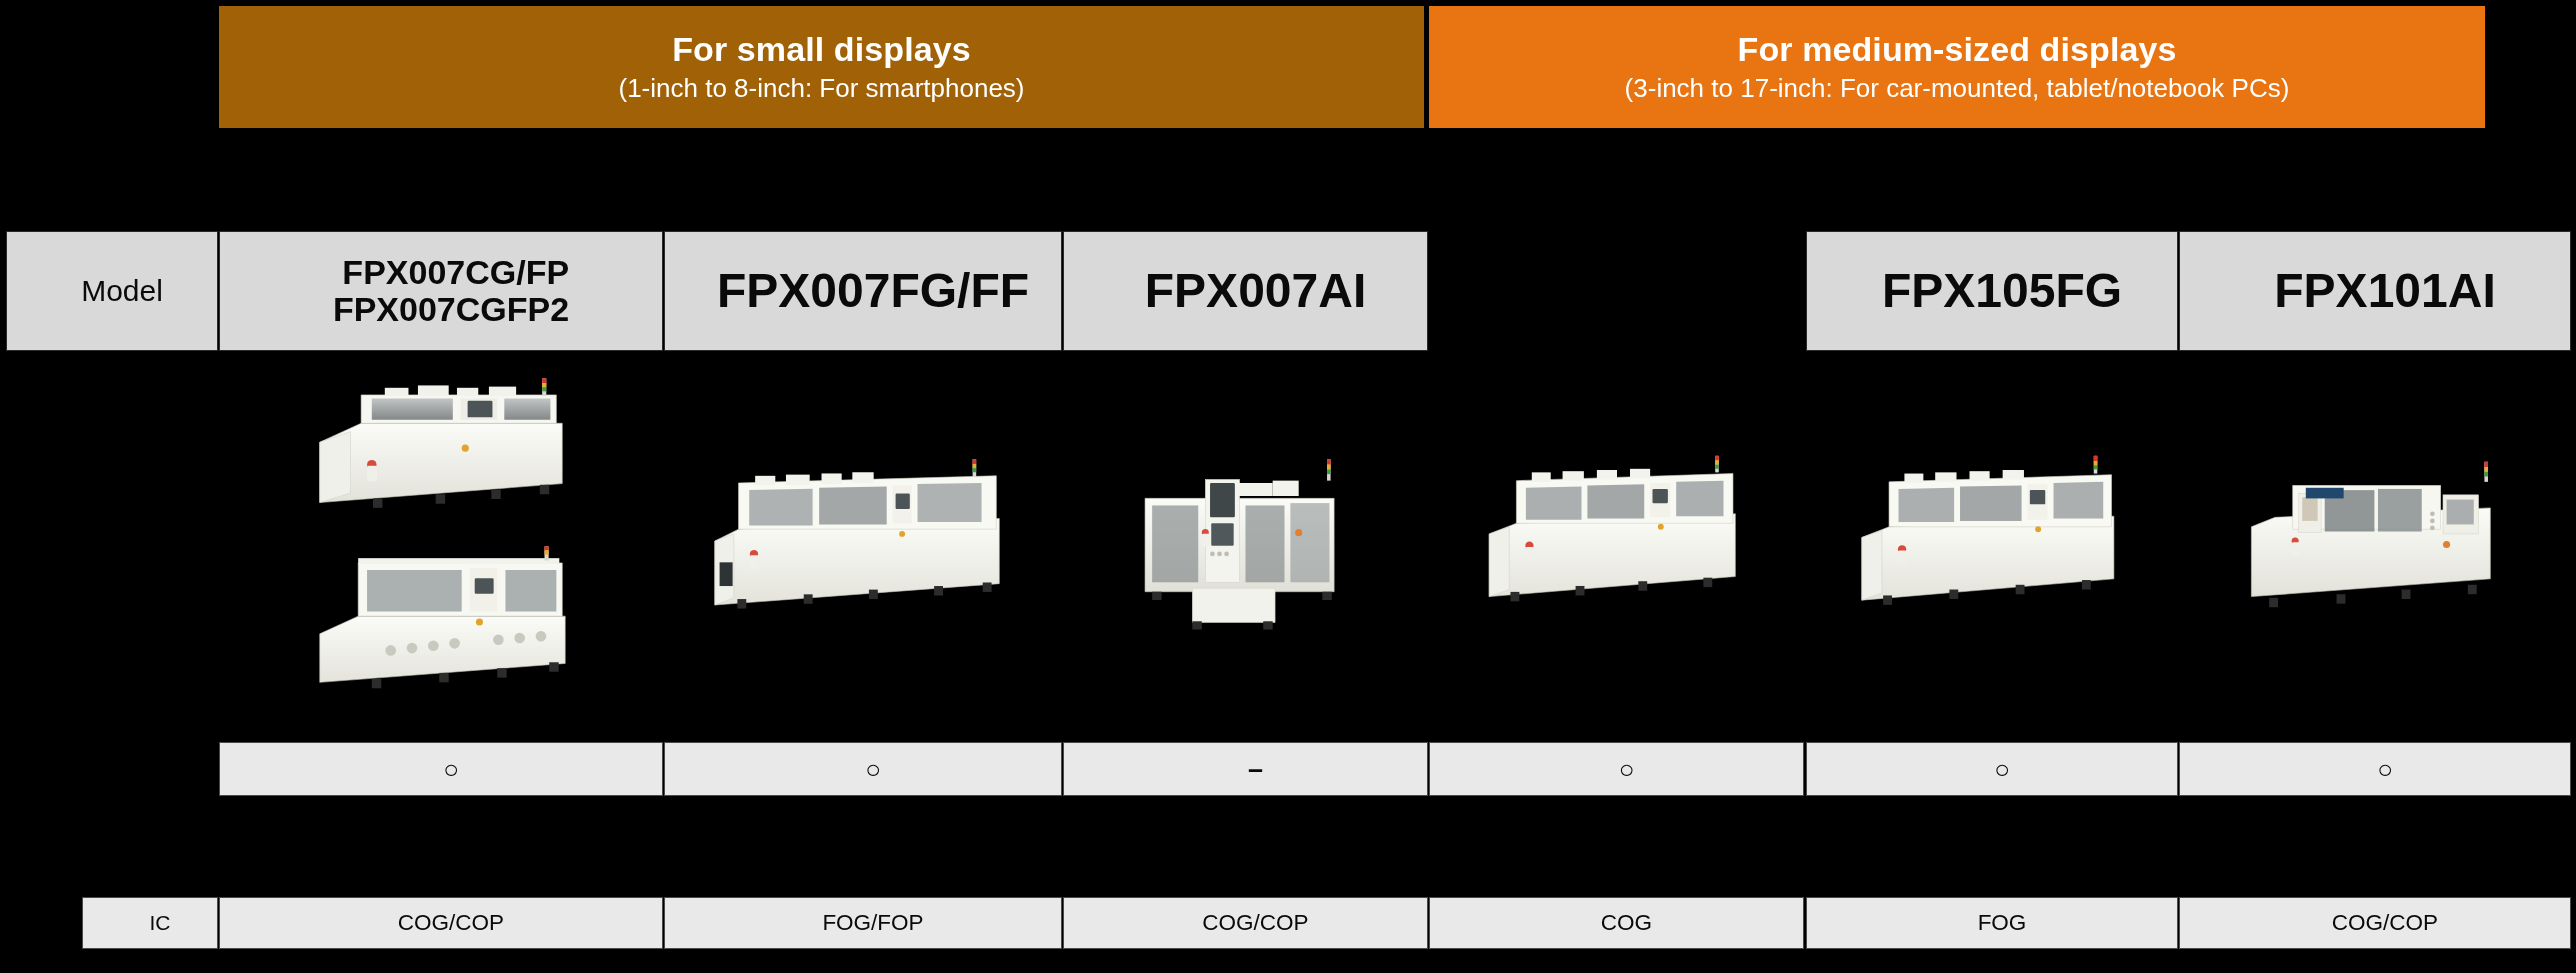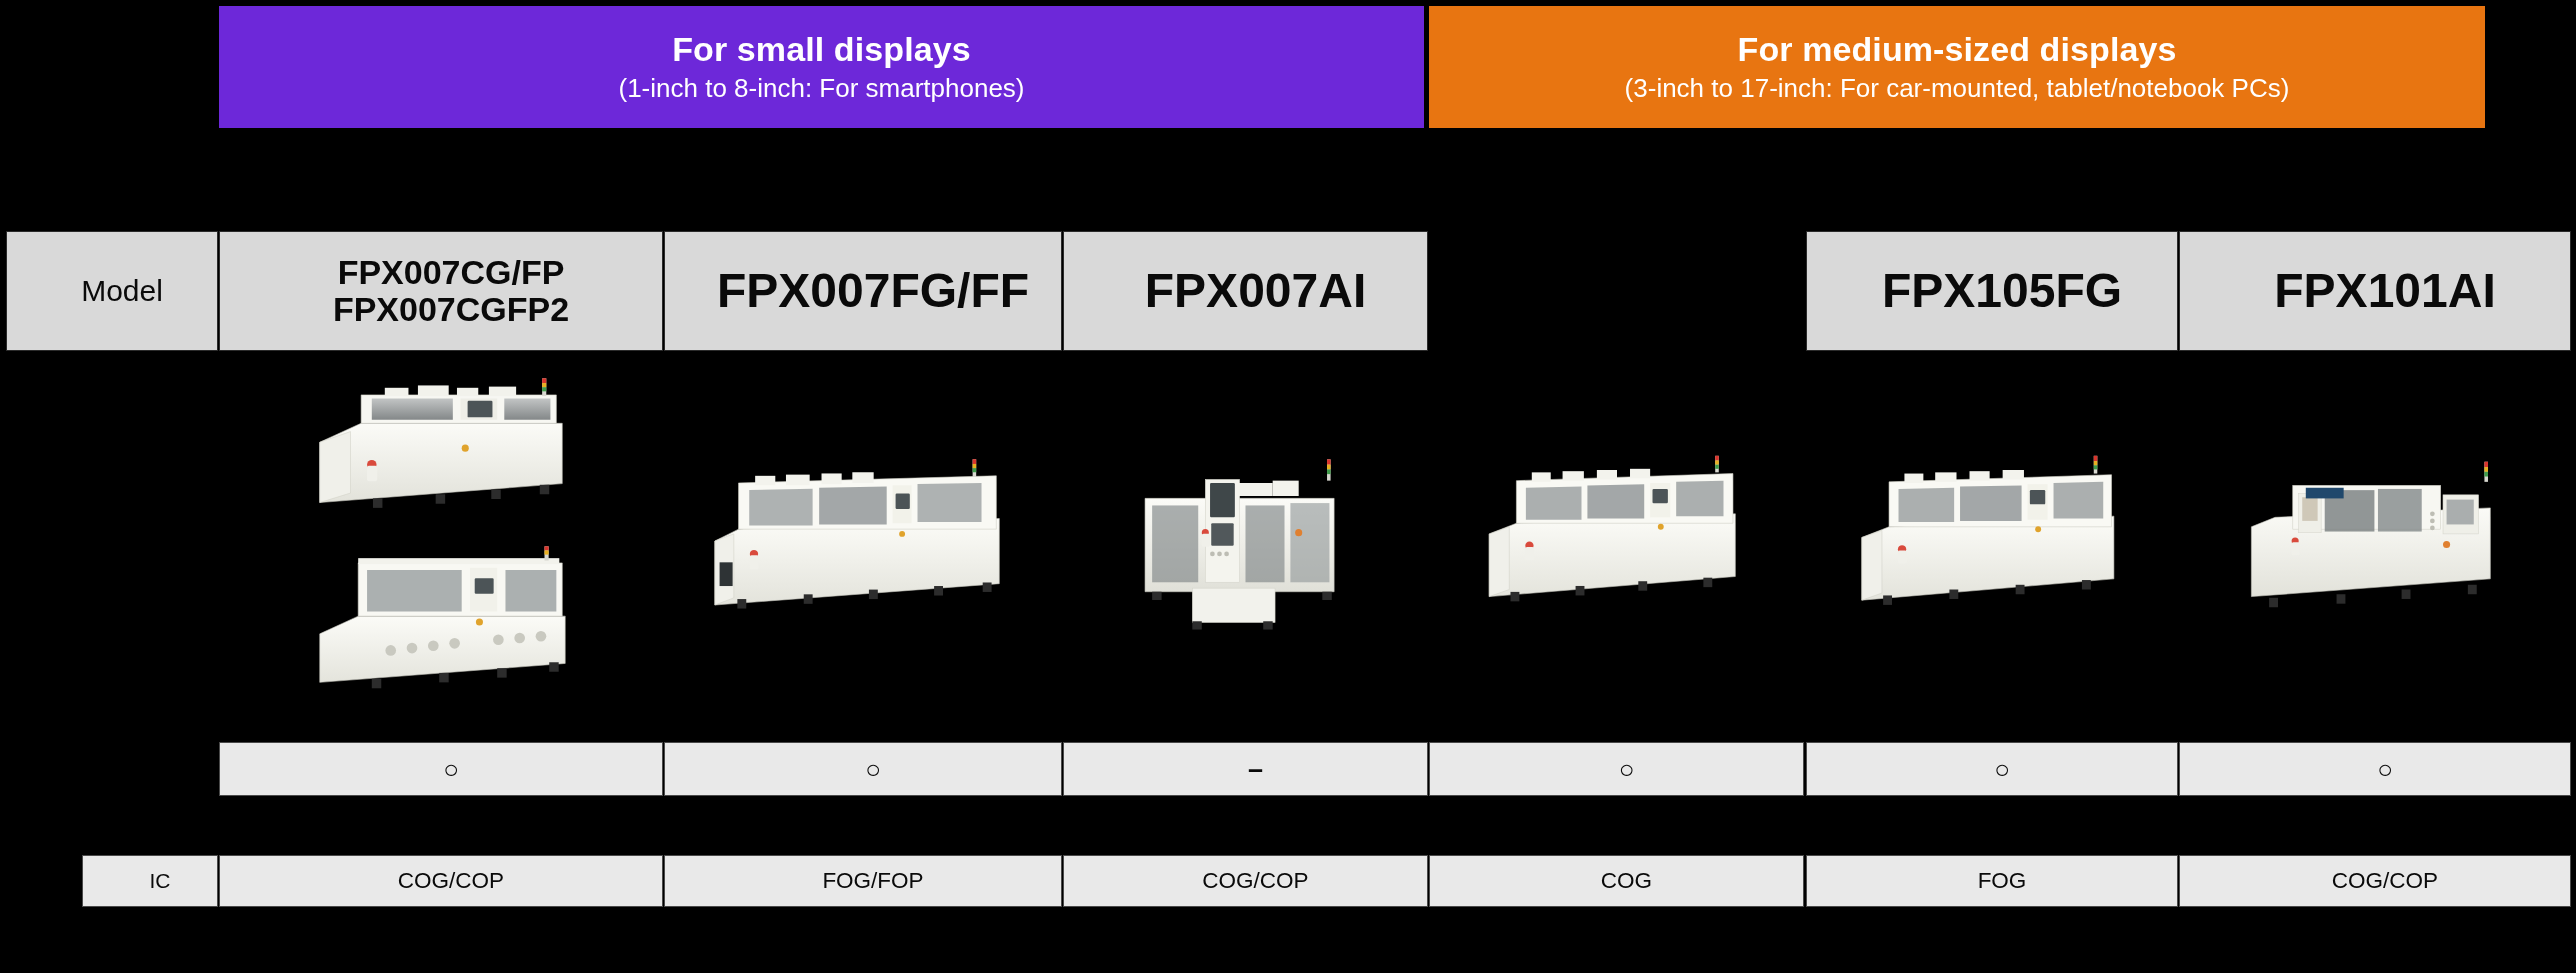--- a/index.html
+++ b/index.html
@@ -14,21 +14,21 @@
   
   .banner-row{position:absolute;left:0;top:6px;height:122px;width:2576px;}
   .banner{
     position:absolute;top:0;height:122px;
     display:flex;flex-direction:column;align-items:center;justify-content:center;
     color:#ffffff;text-align:center;line-height:1.12;
     box-sizing:border-box;
   }
   .banner-title{font-size:34px;font-weight:bold;letter-spacing:0.1px;}
   .banner-sub{font-size:26px;font-weight:normal;margin-top:6px;}
-  #banner-small{left:219px;width:1205px;background:#6d28d9;}
+  #banner-small{left:219px;width:1205px;background:#a16207;}
   #banner-medium{left:1429px;width:1056px;background:#e87511;}
 
   
   .grid{position:absolute;left:0;width:2576px;}
   .cell{
     position:absolute;box-sizing:border-box;
     display:flex;align-items:center;justify-content:center;text-align:center;
     color:#0a0a0a;
     padding-left:20px;
   }
@@ -52,21 +52,21 @@
 
   
   #symbol-row{top:742px;height:54px;}
   #symbol-row .cell{
     top:0;height:54px;background:#e9e9e9;border:1.2px solid #4a4a4a;
     font-size:26px;font-weight:bold;
   }
   #symbol-row .sym-dash{font-size:27px;font-weight:bold;}
 
   
-  #ic-row{top:855px;height:52px;}
+  #ic-row{top:897px;height:52px;}
   #ic-row .cell{
     top:0;height:52px;background:#e9e9e9;border:1.2px solid #4a4a4a;
     font-size:22.5px;font-weight:normal;
   }
   #ic-row .label-cell{font-size:21px;}
 
   
   .machine-stack{display:flex;flex-direction:column;align-items:center;justify-content:center;gap:8.3px;height:100%;width:100%;}
   .machine-svg{display:block;}
 </style>
@@ -81,21 +81,21 @@
       <div class="banner-sub">(1-inch to 8-inch: For smartphones)</div>
     </div>
     <div class="banner" id="banner-medium">
       <div class="banner-title">For medium-sized displays</div>
       <div class="banner-sub">(3-inch to 17-inch: For car-mounted, tablet/notebook PCs)</div>
     </div>
   </div>
 
   <div class="grid" id="model-row">
     <div class="cell label-cell" style="left:6px;width:212px;">Model</div>
-    <div class="cell model-cell two-line" style="left:219px;width:444px;">
+    <div class="cell model-cell two-line" style="left:219px;width:444px;text-align:right;">
       <span class="mline">
           <div>FPX007CG/FP</div>
           <div>FPX007CGFP2</div>
         </span>
     </div>
     <div class="cell model-cell" style="left:664px;width:398px;">
       <span class="mline">FPX007FG/FF</span>
     </div>
     <div class="cell model-cell" style="left:1063px;width:365px;">
       <span class="mline">FPX007AI</span>

